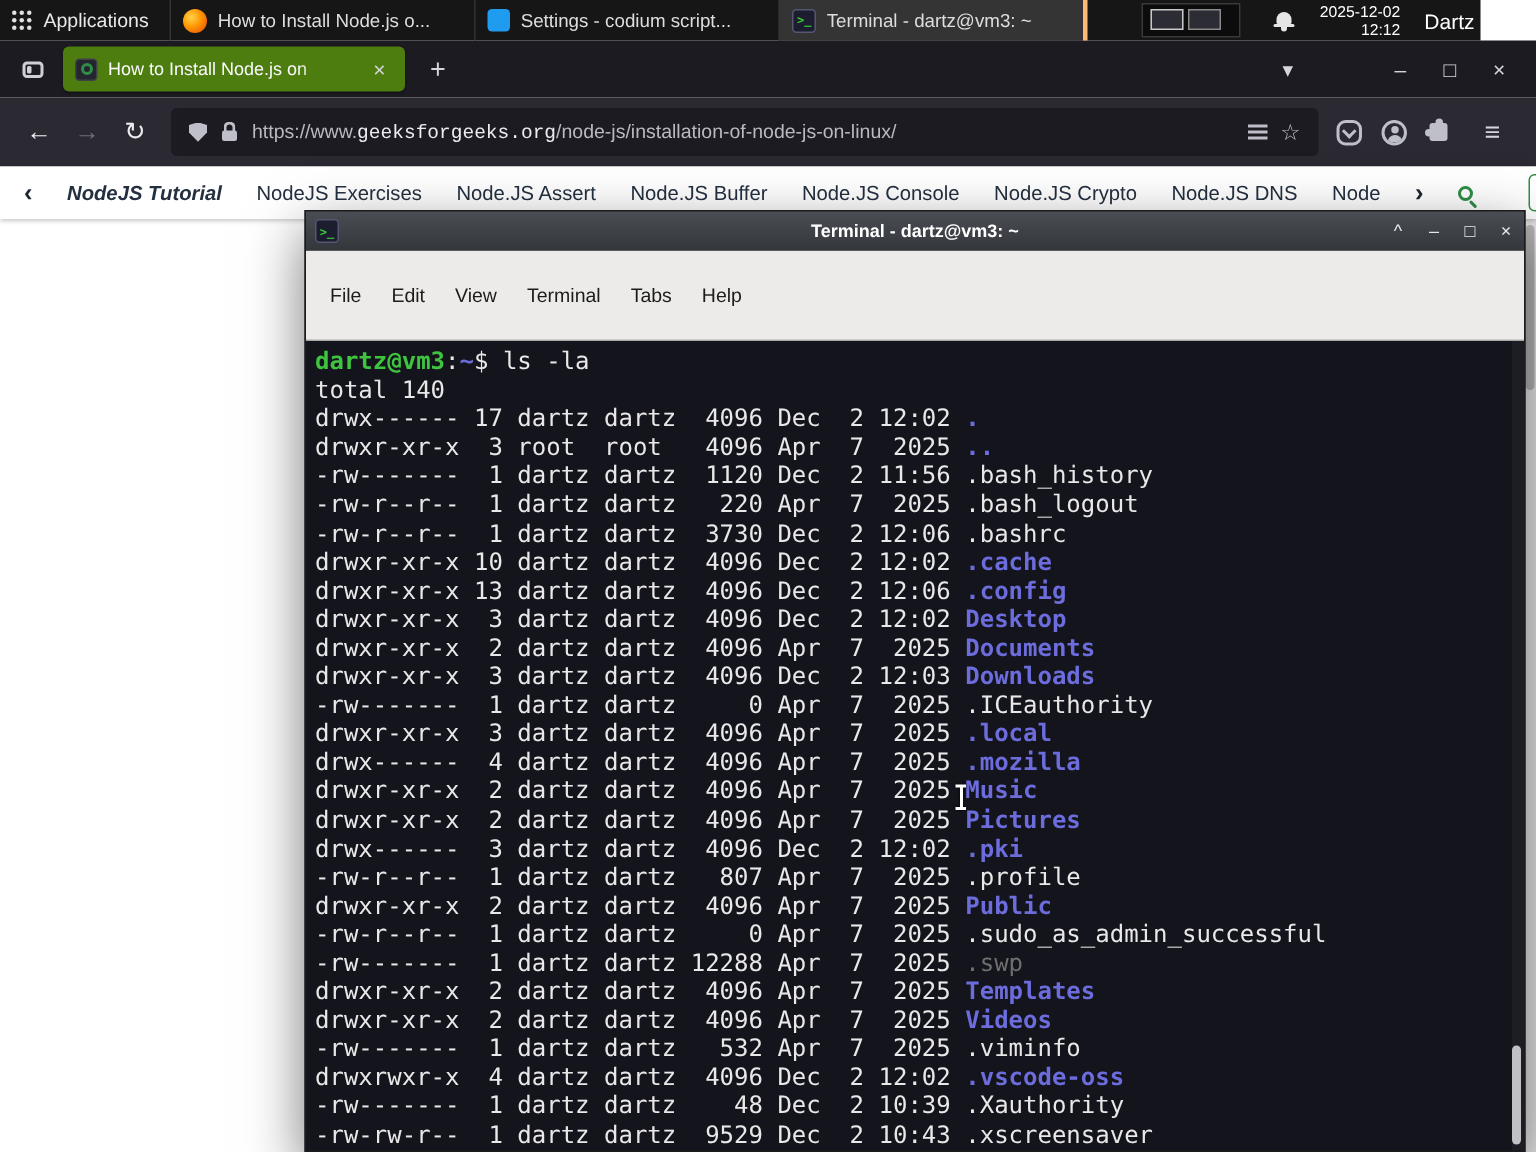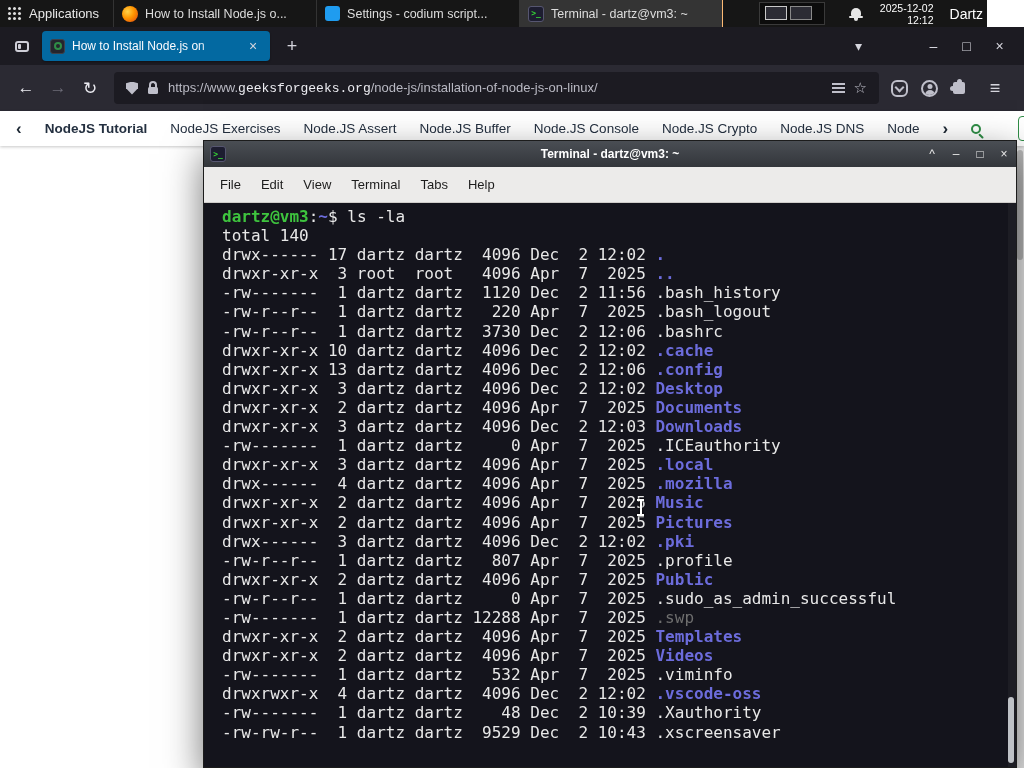--- a/index.html
+++ b/index.html
@@ -7,21 +7,21 @@
        font-family:"Liberation Sans","DejaVu Sans",sans-serif;}
 
   
   .panel{position:absolute;top:0;left:0;width:987px;height:27px;background:#161616;
          display:flex;align-items:stretch;z-index:50;color:#e8e8e8;font-size:13px;}
   .app-btn{display:flex;align-items:center;gap:8px;padding:0 14px 0 8px;}
   .dots{width:13px;height:13px;position:relative;flex:none;}
   .dots::before{content:"";position:absolute;width:3px;height:3px;border-radius:50%;background:#e0e0e0;
     box-shadow:5px 0 0 #e0e0e0,10px 0 0 #e0e0e0,0 5px 0 #e0e0e0,5px 5px 0 #e0e0e0,10px 5px 0 #e0e0e0,
                0 10px 0 #e0e0e0,5px 10px 0 #e0e0e0,10px 10px 0 #e0e0e0;}
-  .taskbar{display:flex;align-items:stretch;border-right:1px solid #fdba74;}
+  .taskbar{display:flex;align-items:stretch;border-right:3px solid #fdba74;}
   .task-btn{width:186px;display:flex;align-items:center;gap:7px;padding:0 8px;border-left:1px solid #333;
             font-size:12.5px;color:#ddd;overflow:hidden;white-space:nowrap;}
   .task-btn.active{background:#343434;}
   .icon-firefox{width:16px;height:16px;border-radius:50%;flex:none;
      background:radial-gradient(circle at 35% 35%,#ffd24a 0%,#ff9500 45%,#e8590c 85%);}
   .icon-codium{width:15px;height:15px;border-radius:3px;background:#1f9cf0;flex:none;}
   .icon-terminal{width:16px;height:16px;border-radius:3px;background:#1d1d30;border:1px solid #565670;
      color:#35d435;font:bold 8px "DejaVu Sans Mono",monospace;display:flex;align-items:center;
      justify-content:center;flex:none;box-sizing:border-box;}
   .pager{width:64px;height:21px;margin:2px 0 0 36px;background:#0c0c0c;border:1px solid #3a3a3a;
@@ -36,21 +36,21 @@
   .bell u{position:absolute;left:6px;top:12px;width:4px;height:3px;background:#e6e6e6;border-radius:0 0 2px 2px;}
   .clock{text-align:right;font-size:10.5px;line-height:12px;color:#fff;}
   .user{font-size:14px;color:#fff;}
 
   
   .ff{position:absolute;top:27px;left:0;width:1024px;bottom:0;display:flex;flex-direction:column;background:#fff;}
   .ff-tabbar{height:38px;background:#1c1b22;display:flex;align-items:center;padding:0 8px;flex:none;}
   .ffview{width:28px;height:28px;display:flex;align-items:center;justify-content:center;border-radius:4px;margin-right:6px;}
   .ffview-icon{width:14px;height:11px;border:2px solid #cfcfd8;border-radius:3px;position:relative;box-sizing:border-box;}
   .ffview-icon::after{content:"";position:absolute;left:1px;top:1px;bottom:1px;width:3px;background:#cfcfd8;border-radius:1px;}
-  .tab{height:30px;background:#0369a1;border-radius:4px;display:flex;align-items:center;gap:7px;
+  .tab{height:30px;background:#4d7c0f;border-radius:4px;display:flex;align-items:center;gap:7px;
        padding:0 8px;width:212px;box-shadow:0 1px 2px rgba(0,0,0,.35);}
   .favicon{width:15px;height:15px;border-radius:3px;background:#24252e;border:1px solid #3f4049;
            position:relative;flex:none;box-sizing:border-box;}
   .favicon::after{content:"";position:absolute;inset:2.5px;border:2px solid #2f8d46;border-radius:50%;}
   .tab-title{font-size:12px;color:#fbfbfe;white-space:nowrap;overflow:hidden;flex:1;
      -webkit-mask-image:linear-gradient(90deg,#000 76%,transparent);mask-image:linear-gradient(90deg,#000 76%,transparent);}
   .tab-close{font-size:14px;color:#d5d5dd;width:18px;height:18px;display:flex;align-items:center;justify-content:center;border-radius:3px;flex:none;}
   .newtab{font-size:18px;color:#d5d5dd;width:28px;height:28px;display:flex;align-items:center;justify-content:center;margin-left:8px;}
   .tb-right{margin-left:auto;display:flex;align-items:center;}
   .wbtn{width:33px;height:30px;display:flex;align-items:center;justify-content:center;color:#d5d5dd;font-size:14px;}
@@ -80,45 +80,45 @@
   .icon-account::before{content:"";position:absolute;left:50%;top:2.5px;transform:translateX(-50%);width:5px;height:5px;border-radius:50%;background:#bfbfca;}
   .icon-account::after{content:"";position:absolute;left:50%;bottom:0;transform:translateX(-50%);width:10px;height:5px;border-radius:5px 5px 0 0;background:#bfbfca;}
   .icon-puzzle{width:12px;height:12px;background:#bfbfca;border-radius:2px;position:relative;margin:0 2px;}
   .icon-puzzle::before{content:"";position:absolute;top:-3px;left:3.5px;width:5px;height:5px;border-radius:50%;background:#bfbfca;}
   .icon-puzzle::after{content:"";position:absolute;left:-3px;top:3.5px;width:5px;height:5px;border-radius:50%;background:#bfbfca;}
   .menu-btn{font-size:18px;color:#d5d5dd;width:30px;text-align:center;}
 
   .site-nav{height:35px;background:#fff;display:flex;align-items:center;gap:23px;padding:0 16px;
      font-size:13.5px;color:#243040;box-shadow:0 1px 3px rgba(0,0,0,.22);position:relative;z-index:2;flex:none;}
   .chev{font-size:17px;font-weight:bold;color:#1c2733;line-height:1;}
-  .nav-tutorial{font-weight:bold;white-space:nowrap;}
+  .nav-tutorial{font-weight:bold;white-space:nowrap;font-style:italic;}
   .nav-item{white-space:nowrap;}
   .nav-search{margin-left:auto;width:22px;height:22px;display:flex;align-items:center;justify-content:center;}
   .mag{width:10px;height:10px;border:2.2px solid #2f8d46;border-radius:50%;position:relative;box-sizing:border-box;}
   .mag::after{content:"";position:absolute;left:7px;top:7px;width:2.4px;height:6px;background:#2f8d46;
      transform:rotate(-45deg);border-radius:2px;}
   .signin{border:1px solid #2f8d46;color:#2f8d46;border-radius:4px;padding:4px 14px;font-size:13px;
      margin-left:14px;margin-right:26px;white-space:nowrap;}
   .page{flex:1;background:#fff;}
   .page-sb{position:absolute;right:0;top:119px;bottom:0;width:8px;background:#ebebeb;}
   .page-sb-thumb{position:absolute;right:1px;top:4px;width:6px;height:110px;background:#b9b9b9;border-radius:3px;}
 
   
   .term{position:absolute;left:203px;top:140px;width:814px;height:628px;z-index:30;border:1px solid #1c1c1c;
         box-shadow:0 14px 36px rgba(0,0,0,.55);display:flex;flex-direction:column;background:#14141c;box-sizing:border-box;}
   .term-title{height:26px;background:linear-gradient(#4a4e54,#33363b);display:flex;align-items:center;
         position:relative;flex:none;}
   .term-title-text{position:absolute;left:0;right:0;text-align:center;color:#fff;font-size:12px;font-weight:bold;}
   .term-title .icon-terminal{margin-left:6px;z-index:1;}
   .term-controls{margin-left:auto;display:flex;z-index:1;}
   .tctl{width:24px;height:26px;display:flex;align-items:center;justify-content:center;color:#e8e8e8;font-size:12px;}
-  .term-menu{height:27px;background:#ecebea;display:flex;align-items:center;padding:4px 6px;flex:none;
+  .term-menu{height:27px;background:#ecebea;display:flex;align-items:center;padding:16px 6px;flex:none;
         border-bottom:1px solid #cfcdca;}
   .tmenu-item{padding:0 10px;font-size:13px;color:#1c1c1c;}
-  .term-body{flex:1;position:relative;overflow:hidden;padding:4px 0 0 18px;
+  .term-body{flex:1;position:relative;overflow:hidden;padding:4px 0 0 6px;
         font-family:"DejaVu Sans Mono","Liberation Mono",monospace;font-size:16px;line-height:19.1px;color:#e8e8e8;}
   .tline{white-space:pre;}
   .t-green{color:#3ec43e;font-weight:bold;}
   .t-blue{color:#6c6cdc;font-weight:bold;}
   .n-dir{color:#6c6cdc;font-weight:bold;}
   .n-file{color:#e8e8e8;margin-top:12px;}
   .n-dim{color:#6e6e6e;}
   .term-sb-track{position:absolute;right:0;top:0;bottom:0;width:8px;background:rgba(255,255,255,0.04);}
   .term-sb{position:absolute;right:2px;bottom:4px;width:6px;height:66px;background:#c7cad0;border-radius:3px;opacity:.95;}
   .ibeam{position:absolute;left:432px;top:296px;width:9px;height:17px;filter:drop-shadow(0 0 1px #000);}

